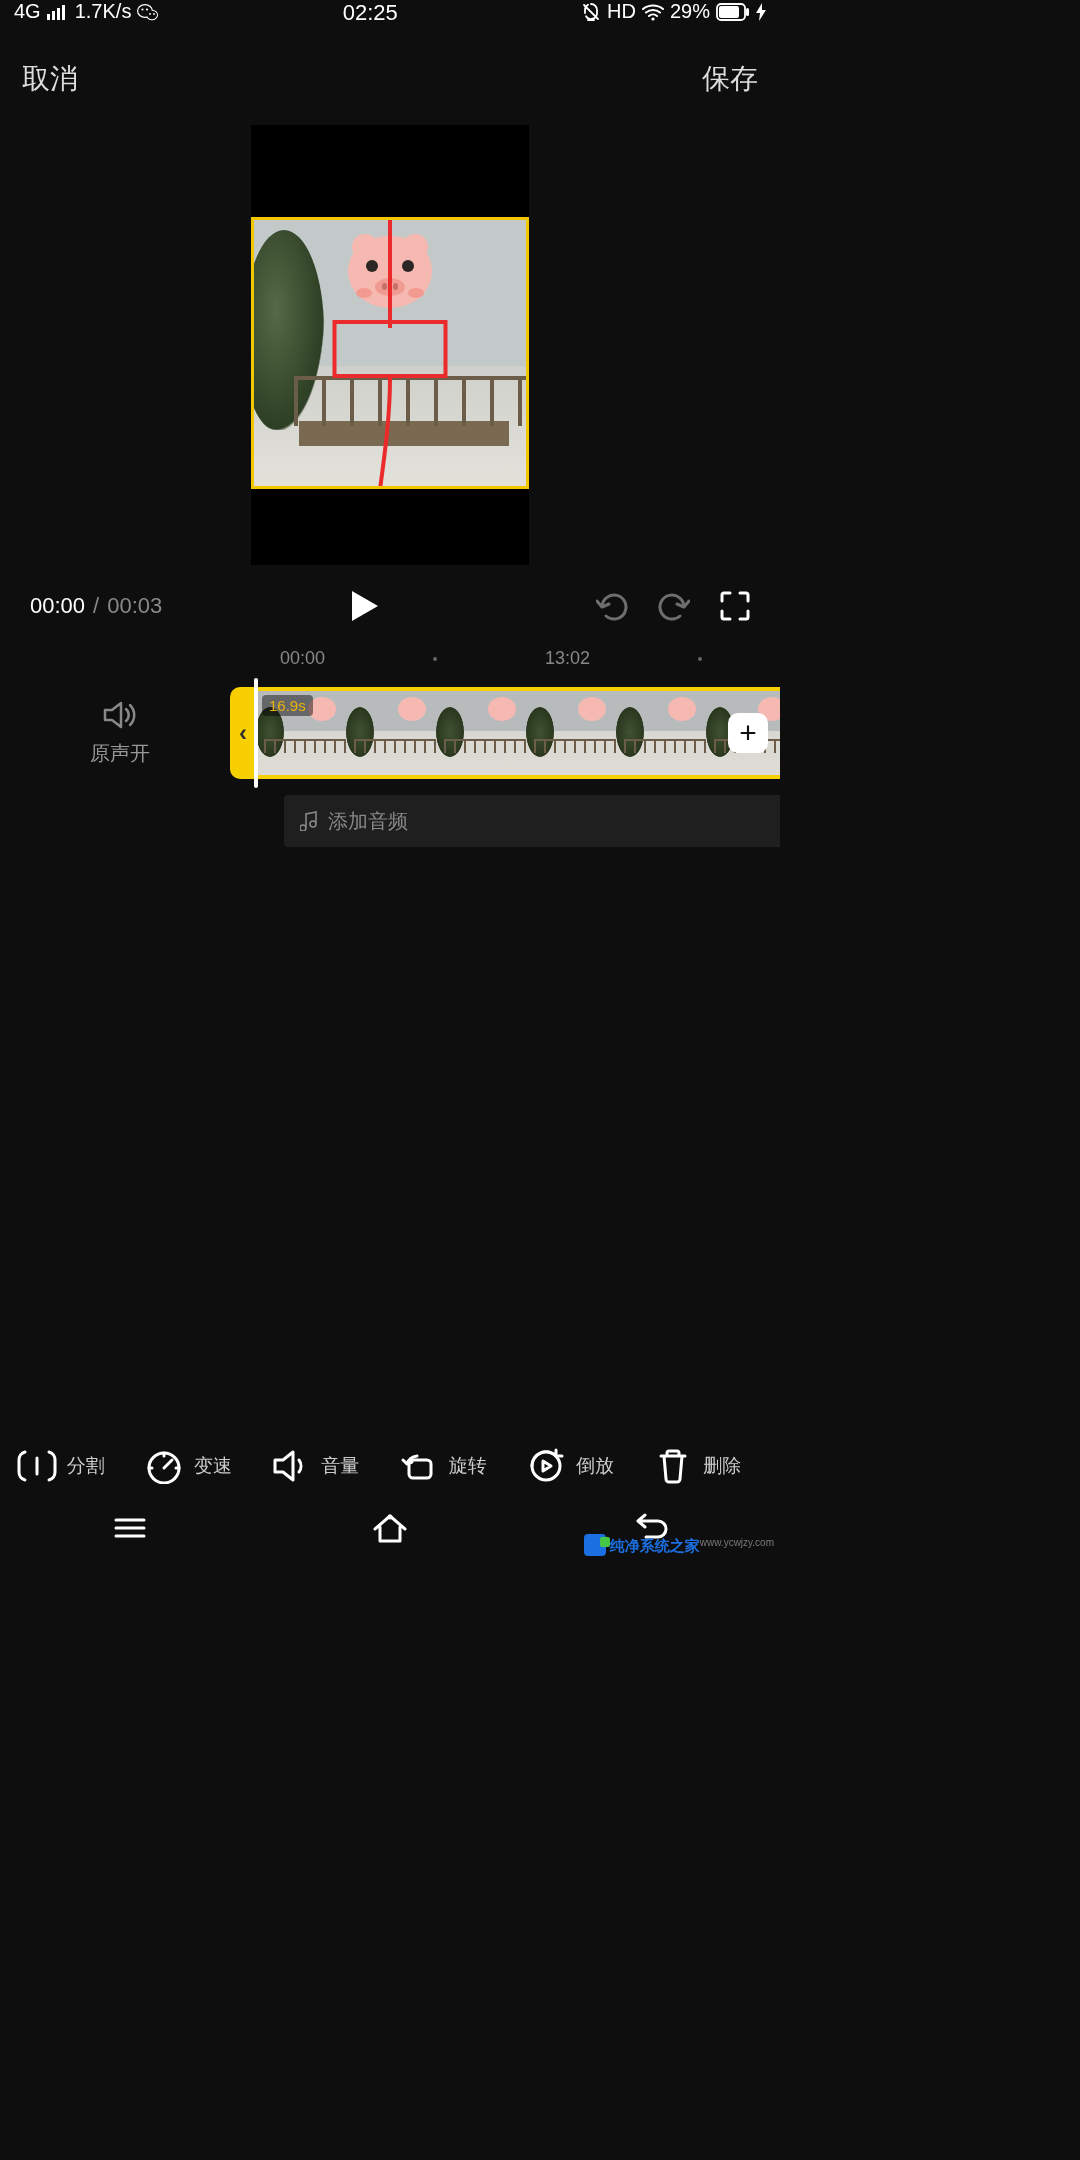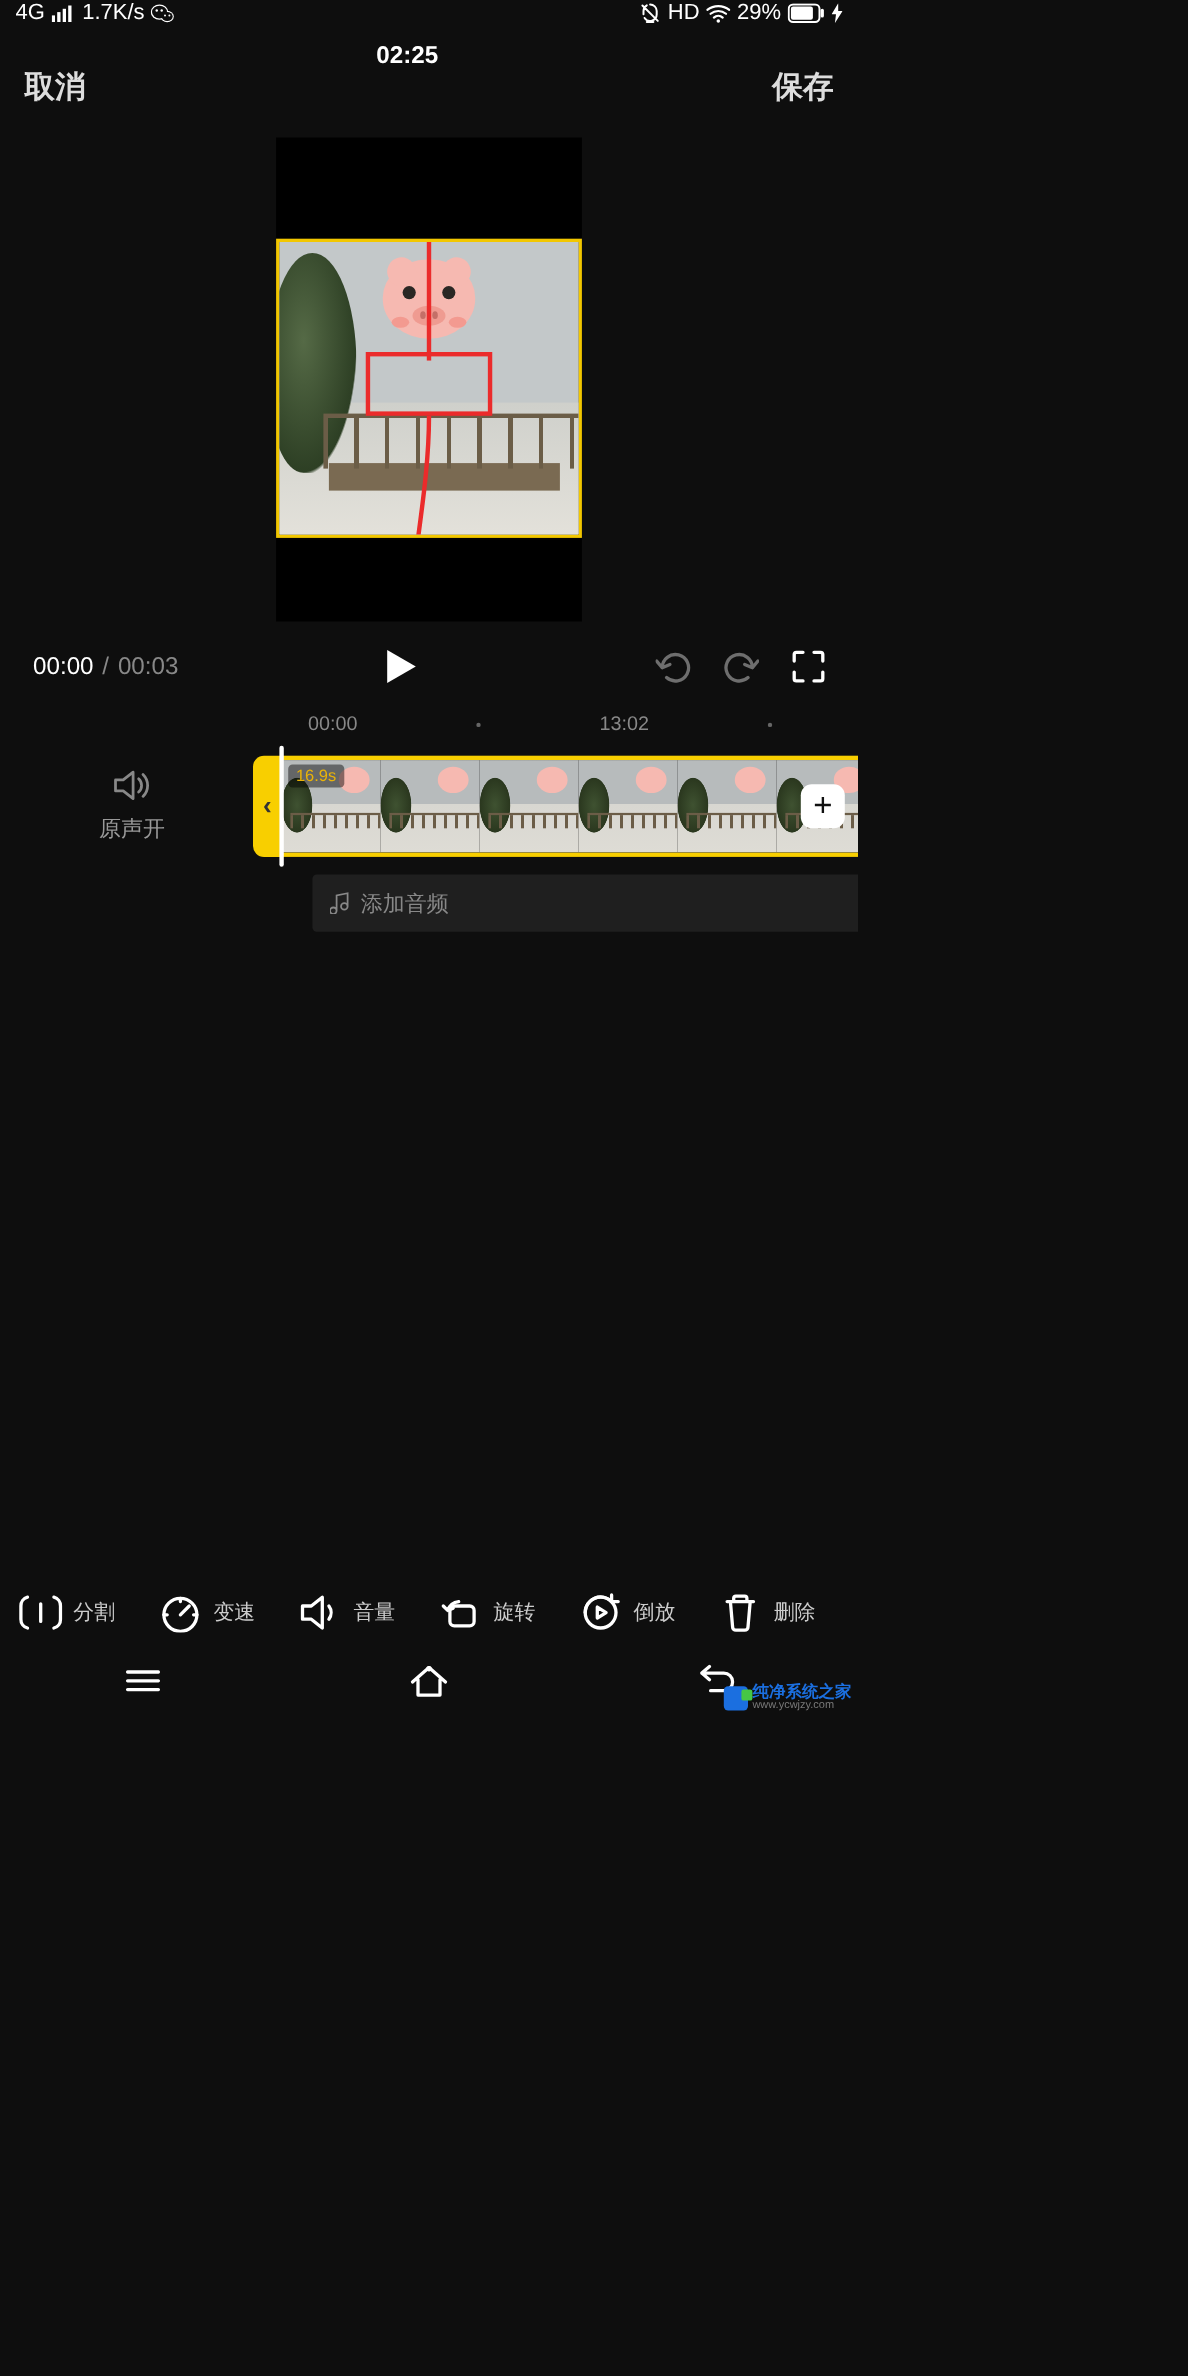--- a/index.html
+++ b/index.html
@@ -16,28 +16,27 @@
     .status-bar {
       height: 42px;
       display: flex;
       justify-content: space-between;
       align-items: flex-start;
       padding: 0 14px;
       font-size: 20px;
       font-weight: 500;
     }
     .status-left, .status-right { display: flex; align-items: center; gap: 6px; }
-    .status-center { font-size: 22px; font-weight: 700; margin-top: 37px; }
+    .status-center { font-size: 22px; font-weight: 400; }
     
     .header {
       display: flex;
       justify-content: space-between;
       padding: 18px 22px 12px;
       font-size: 28px;
-      font-weight: bold;
     }
     .header span { color: #ddd; }
     
     .preview-area {
       position: relative;
       width: 100%;
       height: 450px;
       display: flex;
       justify-content: center;
       align-items: center;
@@ -157,21 +156,21 @@
       position:absolute; left:0; right:0; bottom:0; height:64px;
       display:flex; justify-content:space-around; align-items:center;
     }
     
     .watermark {
       position:absolute; right:6px; bottom:4px; display:flex; align-items:center; gap:4px;
       font-size:14px;
     }
     .wm-icon{width:22px;height:22px;background:#1b6fe0;border-radius:4px;position:relative;}
     .wm-icon::after{content:'';position:absolute;right:-4px;top:3px;width:10px;height:10px;background:#46c745;border-radius:2px;}
-    .wm-txt{display:flex;flex-direction:column;line-height:1;}
+    .wm-txt{display:flex;flex-direction:row;line-height:1;}
     .wm-cn{color:#1b6fe0;font-weight:700;font-size:15px;}
     .wm-url{color:#7a7a7a;font-size:10px;}
   </style>
 </head>
 <body>
 
 <div class="status-bar">
   <div class="status-left">
     <span>4G</span>
     <svg width="22" height="16" viewBox="0 0 22 16">

